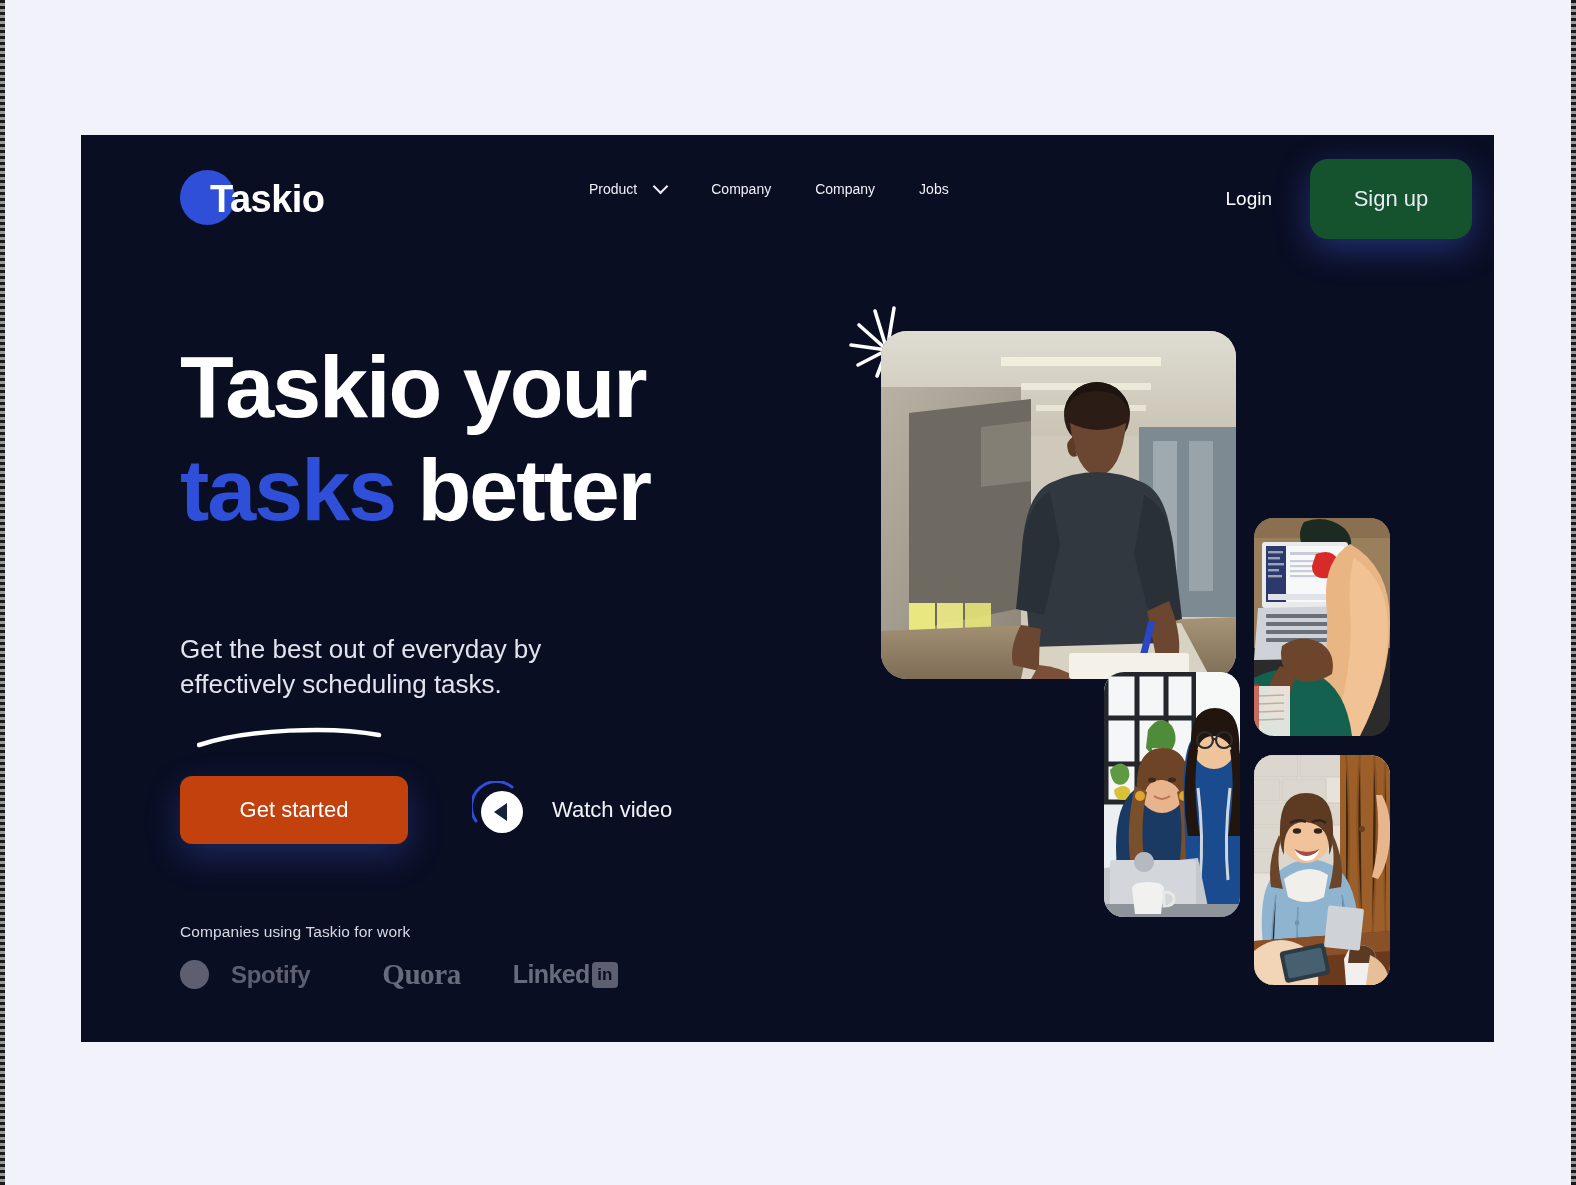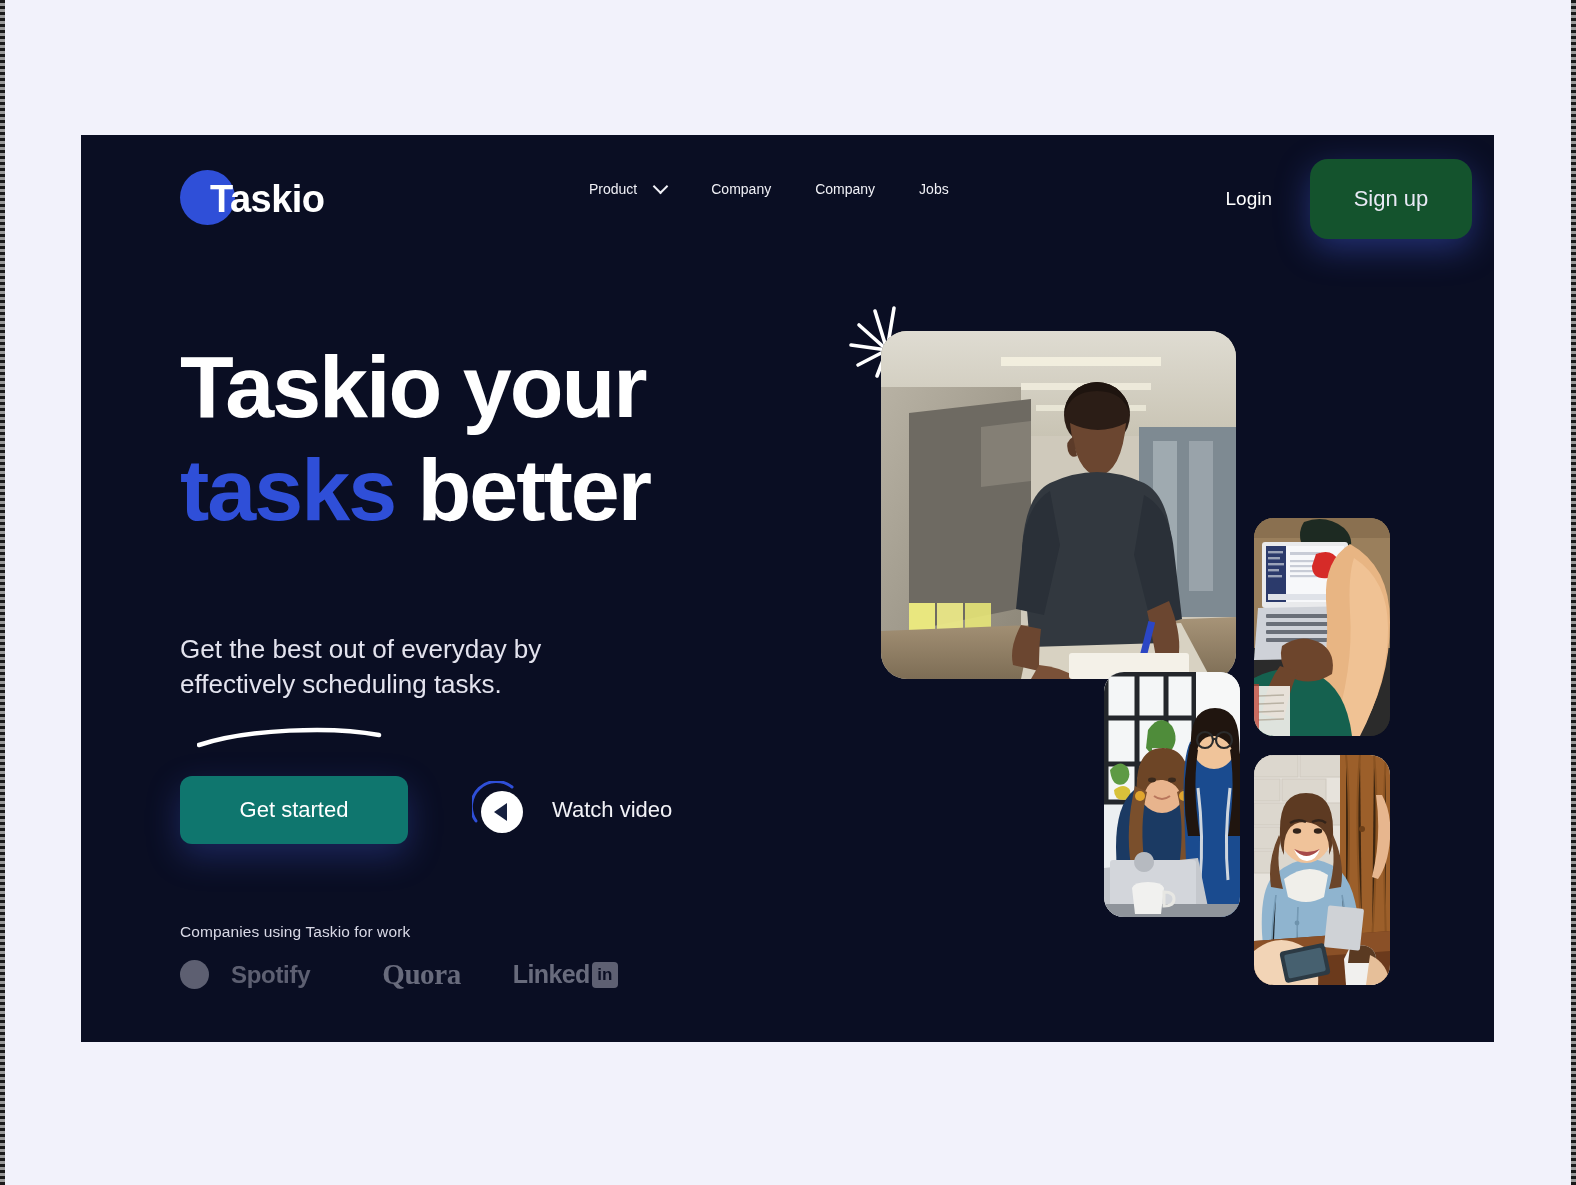--- a/index.html
+++ b/index.html
@@ -177,21 +177,21 @@
 
   .cta-row {
     margin-top: 74px;
     display: flex;
     align-items: center;
   }
   .get-started-btn {
     width: 228px;
     height: 68px;
     border-radius: 12px;
-    background: #0f766e;
+    background: #c2410c;
     color: #ffffff;
     font-size: 22px;
     font-family: "Liberation Sans", sans-serif;
     border: none;
     cursor: pointer;
     box-shadow: 0 12px 34px rgba(70,96,226,0.30);
   }
   .watch-video {
     margin-left: 64px;
     display: flex;

